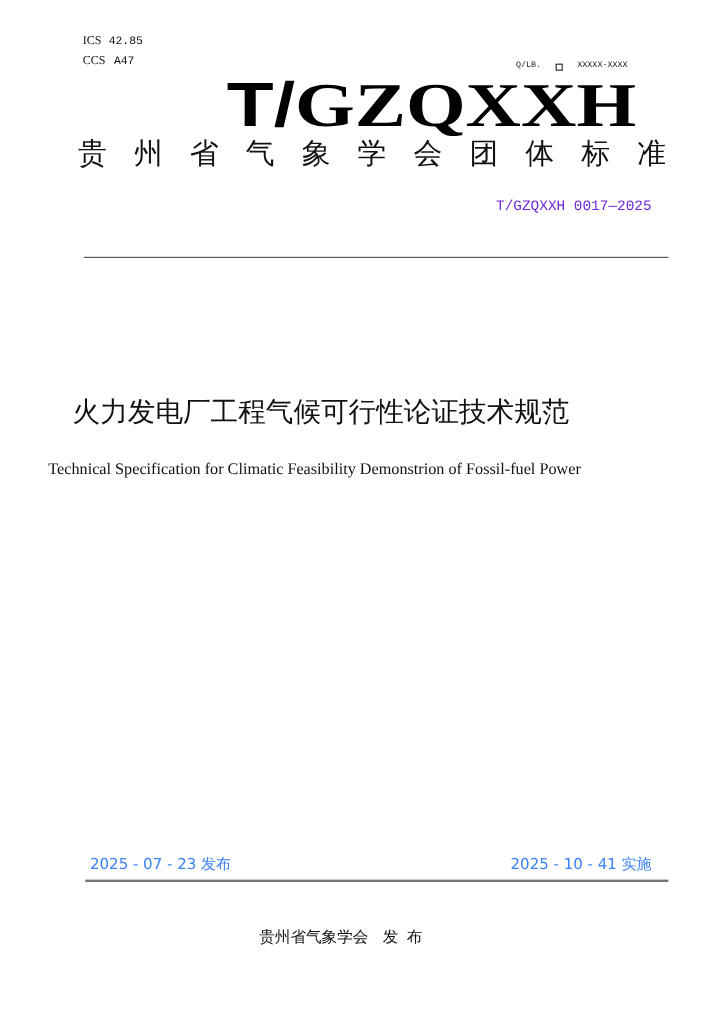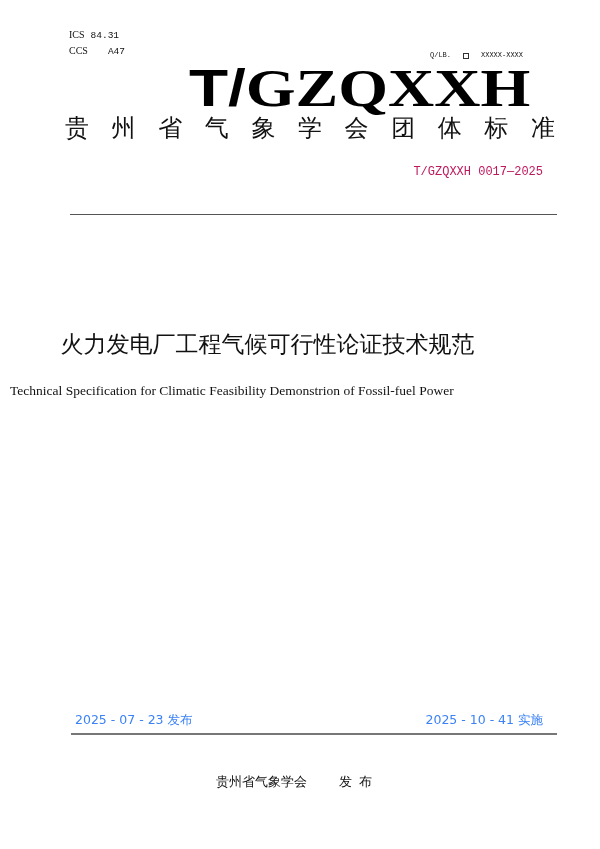--- a/index.html
+++ b/index.html
@@ -24,21 +24,21 @@
       line-height: 12px;
       color: #111;
     }
     .ics { top: 29px; }
     .ccs { top: 45px; }
     .ics .val, .ccs .val {
       font-family: "Liberation Mono", monospace;
       font-size: 9.5px;
       margin-left: 6px;
     }
-    .ccs .val { margin-left: 20px; text-align: center; }
+    .ccs .val { margin-left: 7px; text-align: center; }
 
     .registration {
       left: 430px;
       top: 51px;
       font-family: "Liberation Mono", monospace;
       font-size: 7px;
       line-height: 9px;
       color: #222;
       display: flex;
       align-items: center;
@@ -79,21 +79,21 @@
       font-family: "DejaVu Sans", sans-serif;
       color: #111;
     }
 
     .std-number {
       right: 57px;
       top: 165px;
       font-family: "Liberation Mono", monospace;
       font-size: 12px;
       line-height: 14px;
-      color: #be185d;
+      color: #6d28d9;
     }
 
     .rule-top {
       left: 70px;
       top: 214px;
       width: 487px;
       height: 1px;
       background: #555;
     }
 
@@ -104,27 +104,26 @@
       text-align: center;
       font-size: 23px;
       line-height: 30px;
       color: #111;
     }
 
     .en-title {
       left: 0;
       width: 484px;
       top: 382px;
-      text-align: left;
+      text-align: right;
       font-family: "Liberation Serif", serif;
       font-size: 13.5px;
       line-height: 18px;
       color: #111;
       white-space: normal;
-      padding-left: 10px;
     }
 
     .date-publish, .date-implement {
       top: 712px;
       font-size: 12.5px;
       line-height: 16px;
       color: #3b82f6;
     }
     .date-publish { left: 75px; }
     .date-implement { right: 57px; }
@@ -137,29 +136,29 @@
       background: #777;
     }
 
     .issuer {
       left: 216px;
       top: 774px;
       font-size: 13px;
       line-height: 16px;
       color: #111;
       display: flex;
-      gap: 32px;
+      gap: 12px;
     }
     .issuer .action { letter-spacing: 7px; text-align: right; }
   </style>
 </head>
 <body>
 
 <div class="abs ics">
-  <span>ICS</span><span class="val">84.31</span>
+  <span>ICS</span><span class="val">42.85</span>
 </div>
 <div class="abs ccs">
   <span>CCS</span><span class="val">A47</span>
 </div>
 
 <div class="abs registration">
   <span>Q/LB.</span>
   <span class="reg-box"></span>
   <span>XXXXX-XXXX</span>
 </div>

